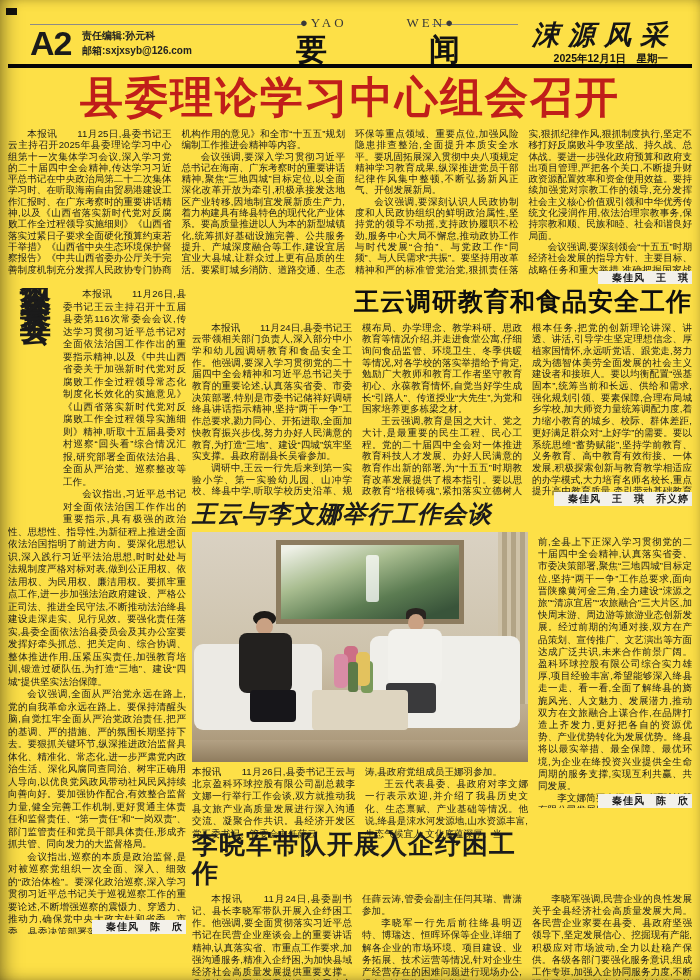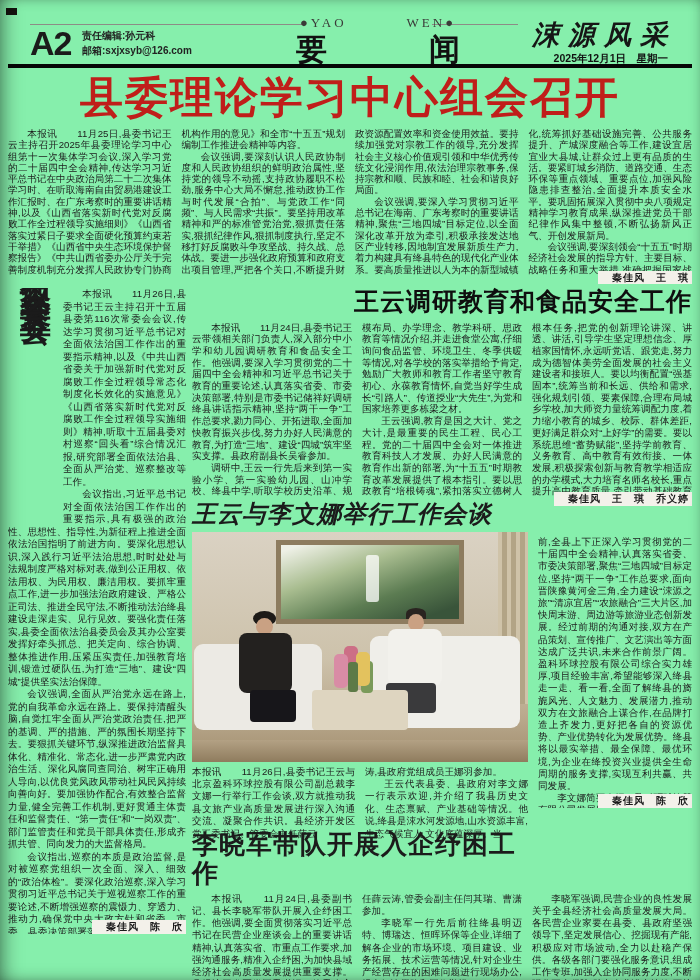--- a/index.html
+++ b/index.html
@@ -1,16 +1,16 @@
 <!DOCTYPE html>
 <html><head>
 <meta charset="utf-8">
 <style>
   html,body{margin:0;padding:0;background:#cfcdc7;}
-  .page{position:relative;width:700px;height:980px;margin:0 auto;background:#86efac;
+  .page{position:relative;width:700px;height:980px;margin:0 auto;background:#fde047;
         font-family:"Liberation Sans","DejaVu Sans",sans-serif;color:#1b1b1b;overflow:hidden;}
   .page::after{content:"";position:absolute;inset:0;pointer-events:none;
         box-shadow:inset 14px 0 20px -12px rgba(0,0,0,.5), inset -8px 0 14px -10px rgba(0,0,0,.28),
                    inset 0 -10px 16px -10px rgba(0,0,0,.25), inset 0 10px 14px -12px rgba(0,0,0,.2);}
   .corner-mark{position:absolute;left:6px;top:8px;width:11px;height:7px;background:#15130f;}
 
   
   .rule-seg{position:absolute;top:24px;height:1px;background:#8d8b86;}
   .seg1{left:30px;width:276px;} .seg2{left:432px;width:86px;}
   .plabel{position:absolute;left:30px;top:26px;font-size:34px;font-weight:900;letter-spacing:-1px;line-height:1;}
@@ -113,22 +113,22 @@
     </div>
     <div class="masthead">涑源风采</div>
     <div class="dateline">2025年12月1日　星期一</div>
   </header>
   <div class="thickrule"></div>
 
   <h1 class="lead-hl">县委理论学习中心组会召开</h1>
   <section class="lead-body bodytxt">
     <div>
         <p><b class="lede">本报讯</b>　　11月25日,县委书记王云主持召开2025年县委理论学习中心组第十一次集体学习会议,深入学习党的二十届四中全会精神,传达学习习近平总书记在中央政治局第二十二次集体学习时、在听取海南自由贸易港建设工作汇报时、在广东考察时的重要讲话精神,以及《山西省落实新时代党对反腐败工作全过程领导实施细则》《山西省落实过紧日子要求全面硬化预算约束若干举措》《山西省中央生态环境保护督察报告》《中共山西省委办公厅关于完善制度机制充分发挥人民政协专门协商机构作用的意见》和全市“十五五”规划编制工作推进会精神等内容。</p>
+        <p>会议强调,要深入学习贯彻习近平总书记在海南、广东考察时的重要讲话精神,聚焦“三地四城”目标定位,以全面深化改革开放为牵引,积极承接发达地区产业转移,因地制宜发展新质生产力,着力构建具有绛县特色的现代化产业体系。要高质量推进以人为本的新型城镇化,统筹抓好基础设施完善、公共服务提升、产城深度融合等工作,建设宜居宜业大县城,让群众过上更有品质的生活。要紧盯城乡消防、道路交通、生态环保等重点领域、重要点位,加强风险隐患排查整治,全面提升本质安全水平。要巩固拓展深入贯彻中央八项规定精神学习教育成果,纵深推进党员干部纪律作风集中整顿,不断弘扬新风正气、开创发展新局。</p>
         <p>会议强调,要深刻认识人民政协制度和人民政协组织的鲜明政治属性,坚持党的领导不动摇,支持政协履职不松劲,服务中心大局不懈怠,推动政协工作与时代发展“合拍”、与党政工作“同频”、与人民需求“共振”。要坚持用改革精神和严的标准管党治党,狠抓责任落实,狠抓纪律作风,狠抓制度执行,坚定不移打好反腐败斗争攻坚战、持久战、总体战。要进一步强化政府预算和政府支出项目管理,严把各个关口,不断提升财政资源配置效率和资金使用效益。要持续加强党对宗教工作的领导,充分发挥社会主义核心价值观引领和中华优秀传统文化浸润作用,依法治理宗教事务,保持宗教和顺、民族和睦、社会和谐良好局面。</p>
-        <p>会议强调,要深入学习贯彻习近平总书记在海南、广东考察时的重要讲话精神,聚焦“三地四城”目标定位,以全面深化改革开放为牵引,积极承接发达地区产业转移,因地制宜发展新质生产力,着力构建具有绛县特色的现代化产业体系。要高质量推进以人为本的新型城镇化,统筹抓好基础设施完善、公共服务提升、产城深度融合等工作,建设宜居宜业大县城,让群众过上更有品质的生活。要紧盯城乡消防、道路交通、生态环保等重点领域、重要点位,加强风险隐患排查整治,全面提升本质安全水平。要巩固拓展深入贯彻中央八项规定精神学习教育成果,纵深推进党员干部纪律作风集中整顿,不断弘扬新风正气、开创发展新局。</p>
         <p>会议强调,要深刻领会“十五五”时期经济社会发展的指导方针、主要目标、战略任务和重大举措,准确把握国家战略重点和省、市发展方向,进一步拓宽思路、找准定位、抓实项目,高质高效编制好我县“十五五”规划。</p>
       </div>
     <div class="byline-abs">秦佳风　王　琪</div>
   </section>
 
   <section class="sc bodytxt">
     <div class="sc-vhead">县委常委会会议召开</div>
     <div>
         <p><b class="lede">本报讯</b>　　11月26日,县委书记王云主持召开十五届县委第116次常委会会议,传达学习贯彻习近平总书记对全面依法治国工作作出的重要指示精神,以及《中共山西省委关于加强新时代党对反腐败工作全过程领导常态化制度化长效化的实施意见》《山西省落实新时代党对反腐败工作全过程领导实施细则》精神,听取十五届县委对村巡察“回头看”综合情况汇报,研究部署全面依法治县、全面从严治党、巡察整改等工作。</p>
         <p>会议指出,习近平总书记对全面依法治国工作作出的重要指示,具有极强的政治性、思想性、指导性,为新征程上推进全面依法治国指明了前进方向。要深化思想认识,深入践行习近平法治思想,时时处处与法规制度严格对标对表,做到公正用权、依法用权、为民用权、廉洁用权。要抓牢重点工作,进一步加强法治政府建设、严格公正司法、推进全民守法,不断推动法治绛县建设走深走实、见行见效。要强化责任落实,县委全面依法治县委员会及其办公室要发挥好牵头抓总、把关定向、综合协调、整体推进作用,压紧压实责任,加强教育培训,锻造过硬队伍,为打造“三地”、建设“四城”提供坚实法治保障。</p>

